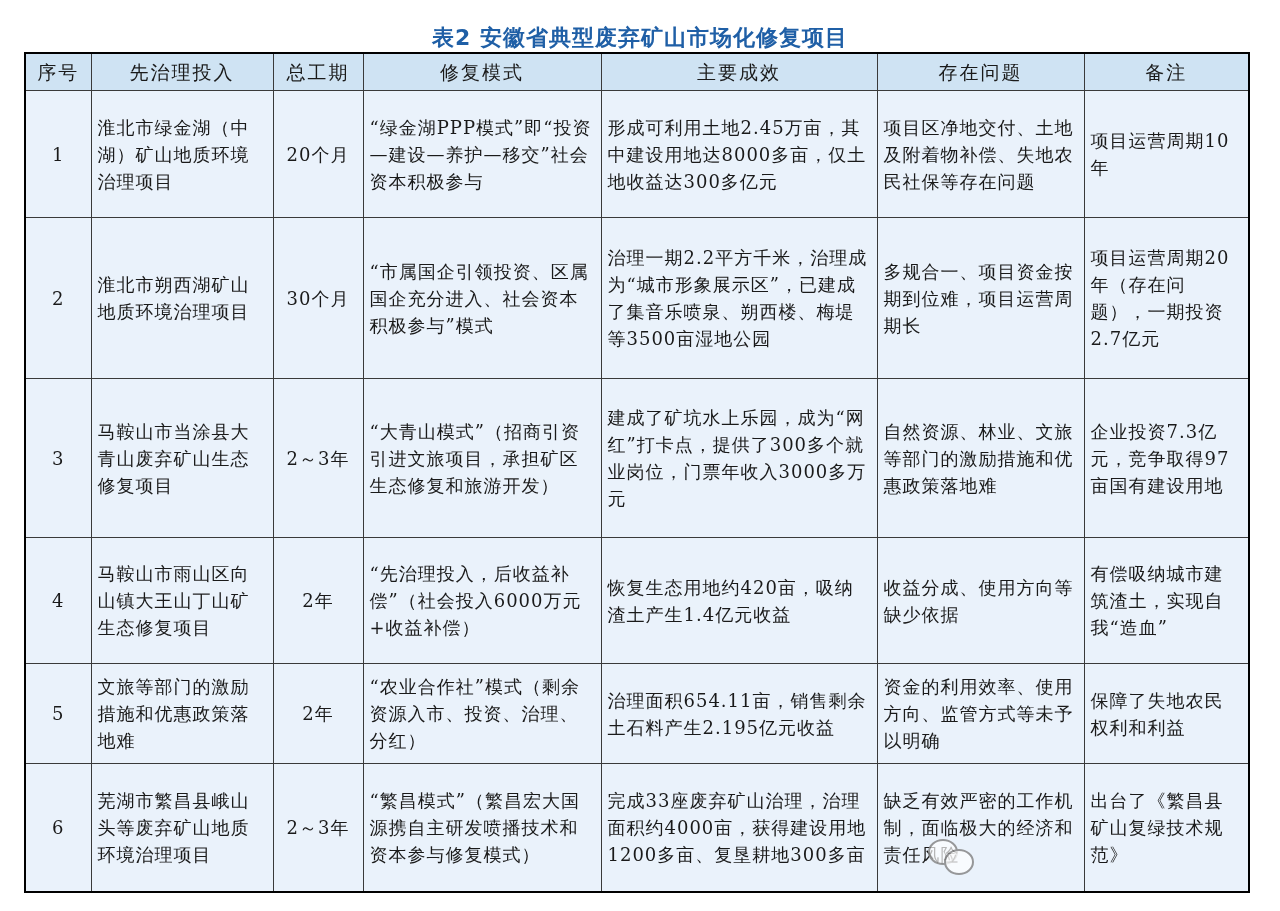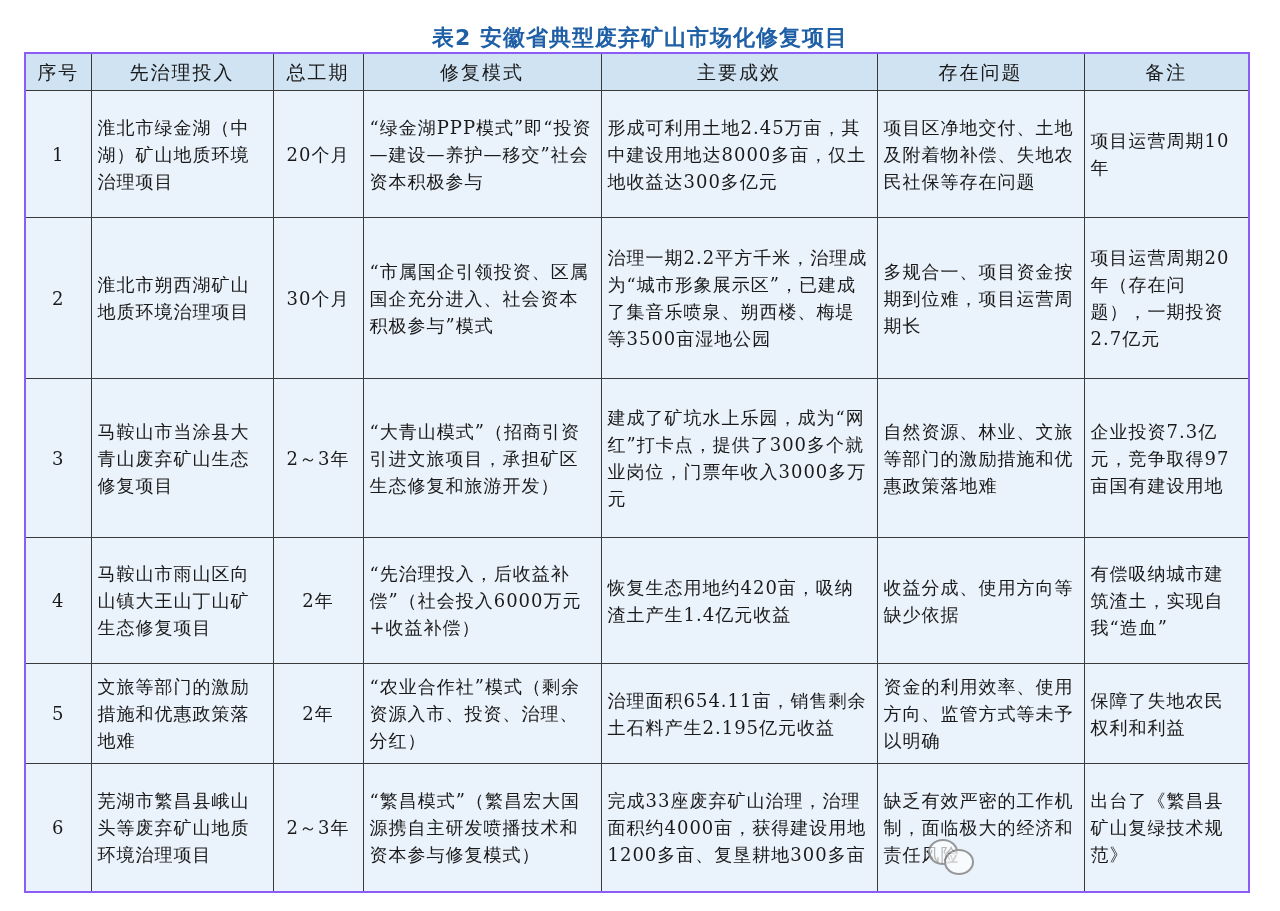--- a/index.html
+++ b/index.html
@@ -7,21 +7,21 @@
       width: 1280px; height: 911px; background: #ffffff; position: relative; overflow: hidden;
       font-family: "DejaVu Serif", "Liberation Serif", serif; color: #1a1a1a;
     }
     .title {
       position: absolute; left: 0; top: 6px; width: 1280px; text-align: center;
       font-family: "DejaVu Sans", "Liberation Sans", sans-serif; font-weight: bold;
       font-size: 22px; color: #1f5fa6; letter-spacing: 1px; margin-top: 17px;
     }
     table.main {
       position: absolute; left: 24px; top: 52px; width: 1224px; border-collapse: collapse;
-      table-layout: fixed; border: 2px solid #8b5cf6;
+      table-layout: fixed; border: 2px solid #000000;
     }
     table.main th, table.main td {
       border: 1px solid #3a3a3a; font-size: 18px; line-height: 27px; padding: 2px 6px;
       vertical-align: middle; word-break: break-all;
     }
     table.main th {
       background: #cfe3f3; font-weight: normal; height: 32px; text-align: center;
       font-size: 19px; letter-spacing: 2px;
     }
     table.main td { background: #eaf2fb; text-align: left; letter-spacing: 1px; }

